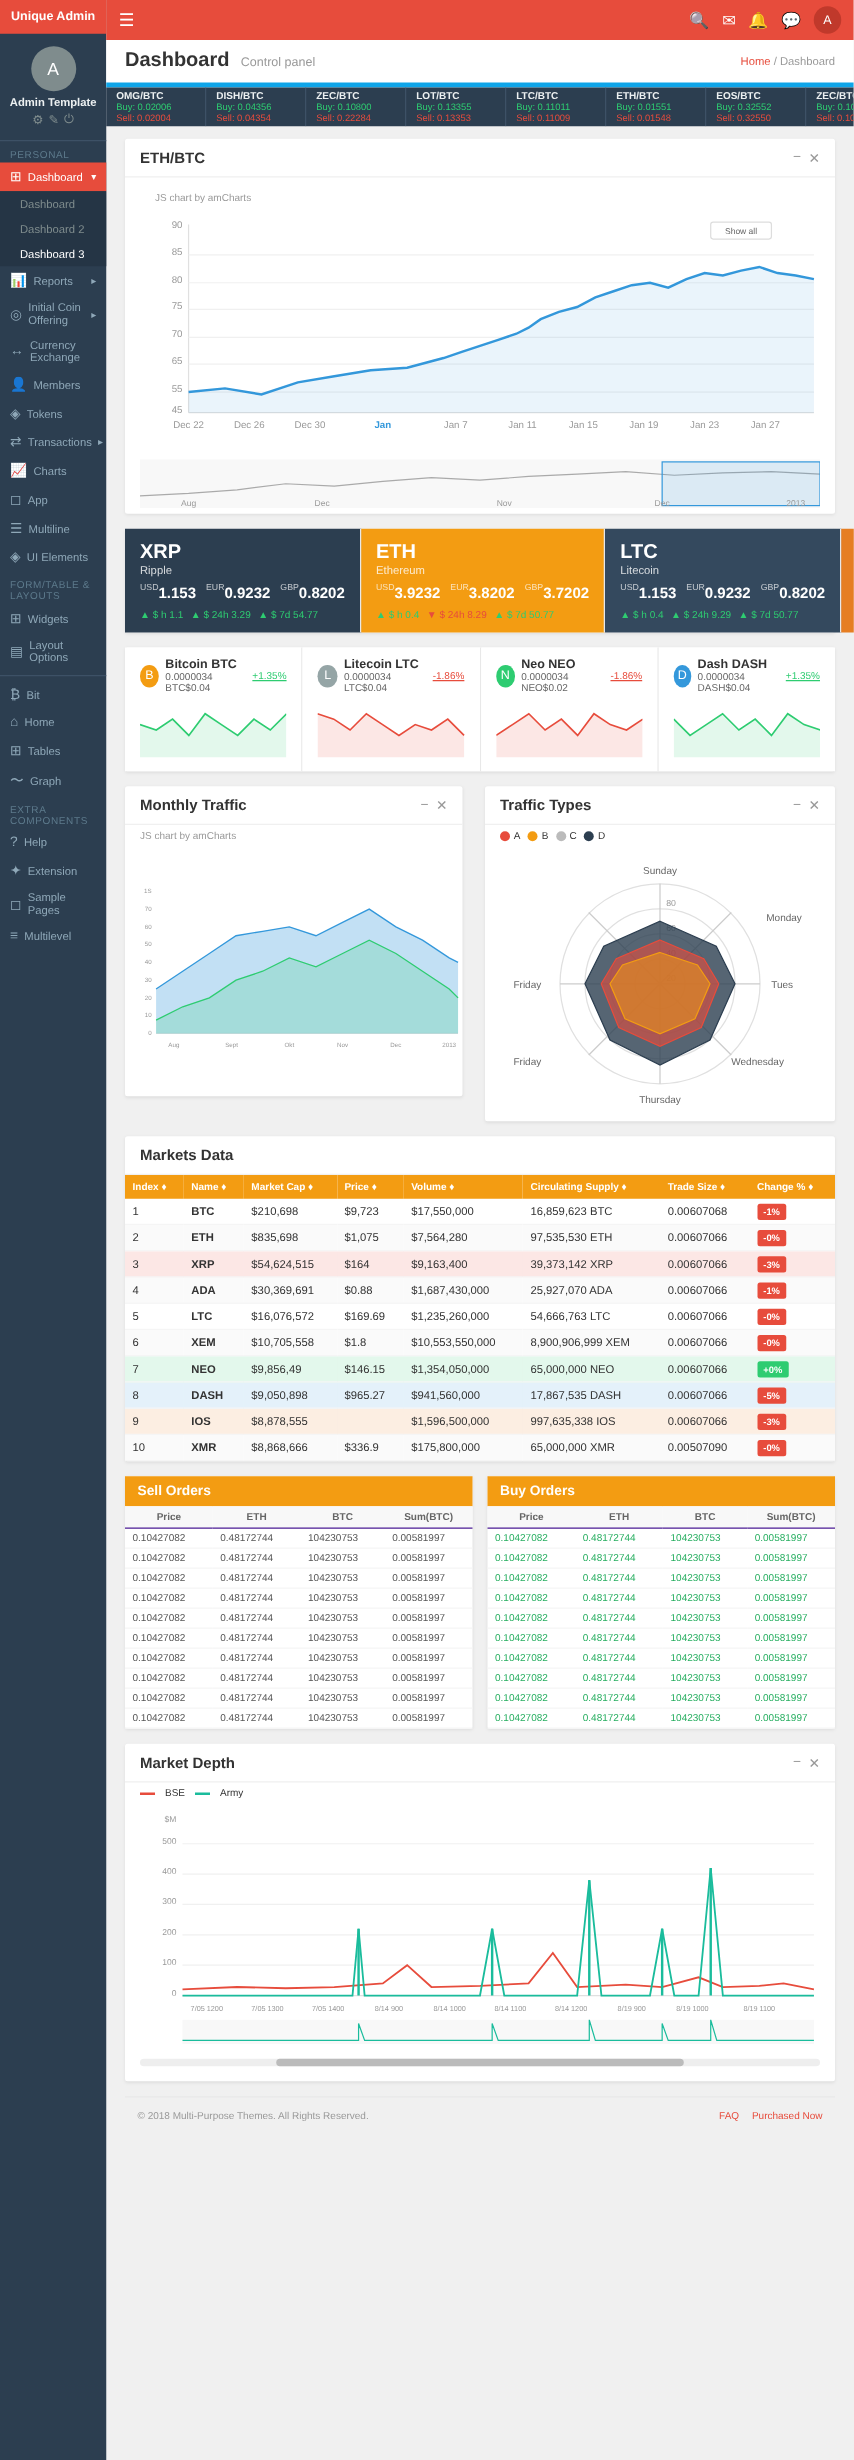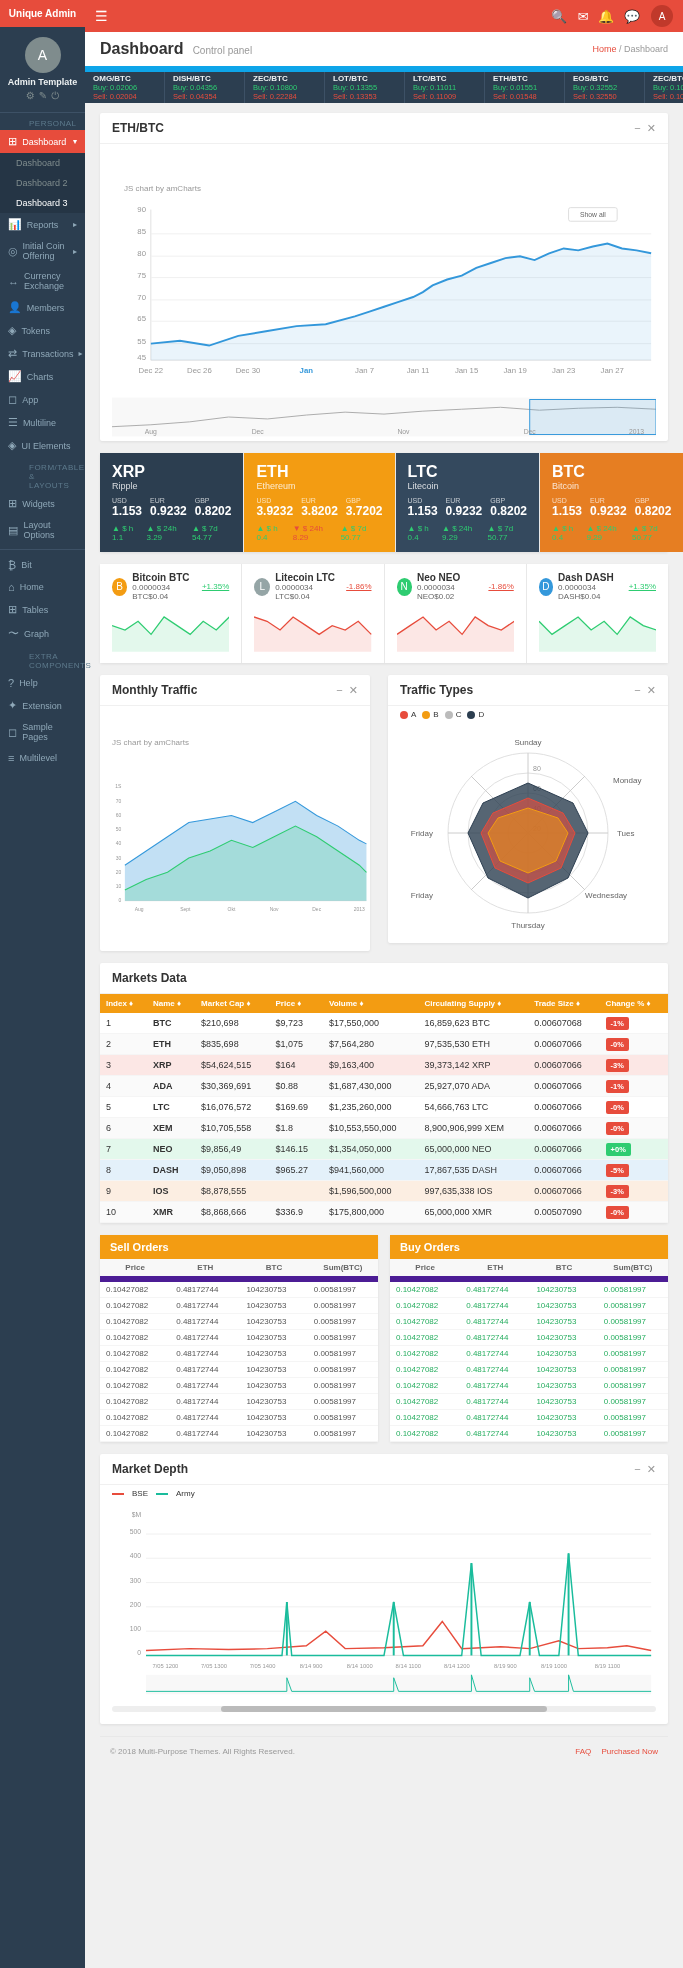--- a/index.html
+++ b/index.html
@@ -45,21 +45,20 @@
     .sidebar-user-name { color: #ecf0f1; font-size: 9px; font-weight: bold; }
     .sidebar-icons-row { display: flex; gap: 4px; margin-top: 3px; }
     .sidebar-icons-row span { color: #7f8c8d; font-size: 10px; cursor: pointer; }
 
     .sidebar-section-label {
       font-size: 8px;
       color: #5d7a8c;
       padding: 6px 8px 2px;
       text-transform: uppercase;
       letter-spacing: 0.5px;
-      margin-left: 21px;
     }
     .sidebar-item {
       display: flex;
       align-items: center;
       padding: 5px 8px;
       cursor: pointer;
       font-size: 9px;
       color: #8fa8b8;
       gap: 5px;
     }
@@ -88,21 +87,21 @@
     }
     .top-bar .hamburger { color: white; font-size: 14px; cursor: pointer; }
     .top-bar-icons { margin-left: auto; display: flex; gap: 10px; align-items: center; }
     .top-bar-icons span { color: white; font-size: 13px; cursor: pointer; }
     .top-bar-avatar { width: 22px; height: 22px; border-radius: 50%; background: #c0392b; display: flex; align-items: center; justify-content: center; color: white; font-size: 10px; }
 
     
     .page-header {
       background: white;
       padding: 8px 15px;
-      border-bottom: 6px solid #0ea5e9;
+      border-bottom: 4px solid #0ea5e9;
       display: flex;
       align-items: center;
       justify-content: space-between;
     }
     .page-header-title { font-size: 16px; font-weight: 600; color: #333; }
     .page-header-sub { font-size: 10px; color: #999; margin-left: 6px; }
     .breadcrumb { font-size: 9px; color: #999; }
     .breadcrumb a { color: #e74c3c; text-decoration: none; }
     .ticker-item {
       display: inline-flex;
@@ -128,37 +127,37 @@
     .card-header {
       padding: 8px 12px;
       border-bottom: 1px solid #f0f0f0;
       display: flex;
       align-items: center;
       justify-content: space-between;
     }
     .card-title { font-size: 12px; font-weight: 600; color: #333; }
     .card-actions { display: flex; gap: 6px; }
     .card-action-btn { background: none; border: none; cursor: pointer; color: #999; font-size: 11px; }
-    .chart-label { font-size: 8px; color: #999; padding: 4px 12px; margin-top: 28px; }
+    .chart-label { font-size: 8px; color: #999; padding: 4px 12px; }
 
     
     .eth-chart-wrapper { padding: 8px 12px 4px; }
 
     
     .coin-cards { display: flex; gap: 0; }
     .coin-card {
       flex: 1;
       padding: 10px 12px;
       border-right: 1px solid #e8e8e8;
     }
     .coin-card:last-child { border-right: none; }
     .coin-name { font-size: 16px; font-weight: bold; }
     .coin-full { font-size: 9px; opacity: 0.8; }
     .coin-prices { display: flex; gap: 8px; margin-top: 6px; }
-    .coin-price-item { display: flex; flex-direction: column; }
+    .coin-price-item { display: flex; flex-direction: row; }
     .coin-price-label { font-size: 7px; opacity: 0.7; }
     .coin-price-value { font-size: 12px; font-weight: bold; }
     .coin-changes { display: flex; gap: 6px; margin-top: 6px; align-items: center; }
     .coin-change { font-size: 8px; display: flex; align-items: center; gap: 2px; }
     .up { color: #2ecc71; }
     .down { color: #e74c3c; }
 
     
     .mini-chart-cards { display: flex; gap: 0; }
     .mini-chart-card {
@@ -200,21 +199,21 @@
     }
     .data-table td { padding: 5px 6px; border-bottom: 1px solid #f5f5f5; }
     .data-table tr:nth-child(even) { background: #fafafa; }
     .badge { padding: 2px 5px; border-radius: 2px; color: white; font-size: 7.5px; font-weight: bold; }
 
     
     .orders-section { display: flex; gap: 12px; }
     .orders-col { flex: 1; }
     .orders-header { background: #f39c12; color: white; padding: 6px 10px; font-size: 11px; font-weight: bold; }
     .orders-table { width: 100%; border-collapse: collapse; font-size: 8px; }
-    .orders-table th { background: #f8f8f8; padding: 4px 6px; color: #666; font-weight: 600; border-bottom: 6px solid #4c1d95; }
+    .orders-table th { background: #f8f8f8; padding: 4px 6px; color: #666; font-weight: 600; border-bottom: 1px solid #4c1d95; }
     .orders-table td { padding: 3px 6px; border-bottom: 1px solid #f5f5f5; color: #555; }
     .orders-table.buy td { color: #27ae60; }
 
     
     .depth-legend { display: flex; gap: 8px; padding: 4px 12px; font-size: 8px; align-items: center; }
 
     
     svg { display: block; }
 
     

